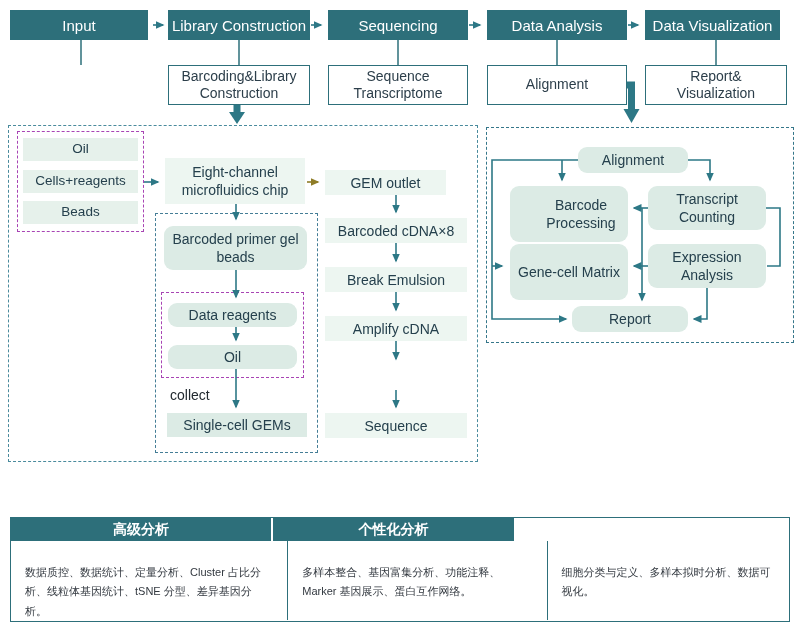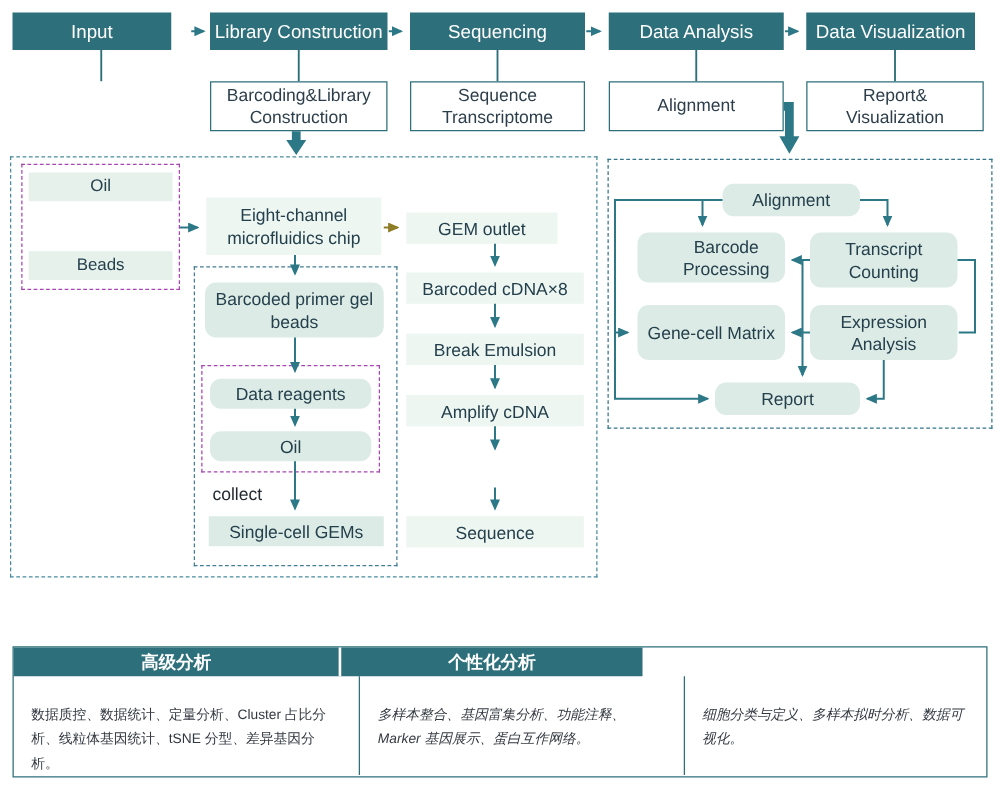--- a/index.html
+++ b/index.html
@@ -38,42 +38,43 @@
   .tbl-hcell{
     background:#2d6f7a;color:#ffffff;font-size:14px;font-weight:bold;
     display:flex;align-items:center;justify-content:center;box-sizing:border-box;
   }
   .tbl-hcell + .tbl-hcell{border-left:2px solid #ffffff;}
   .tbl-brow{display:flex;height:79px;}
   .tbl-bcell{
     box-sizing:border-box;font-size:11px;color:#333940;line-height:1.75;
     padding:22px 14px 0 14px;text-align:left;
   }
-  .tbl-bcell + .tbl-bcell{border-left:1.5px solid #2d6f7a;font-style:italic;}
+  .tbl-bcell + .tbl-bcell{border-left:1.5px solid #2d6f7a;}
 </style>
 </head>
 <body>
 
 <div class="canvas">
 
-  <div class="abs ctr hdr" style="left:10px;width:127px;">Input</div>
+  <div class="abs ctr hdr" style="left:10px;width:138px;">Input</div>
   <div class="abs ctr hdr" style="left:168px;width:142px;">Library Construction</div>
   <div class="abs ctr hdr" style="left:328px;width:140px;">Sequencing</div>
   <div class="abs ctr hdr" style="left:487px;width:140px;">Data Analysis</div>
   <div class="abs ctr hdr" style="left:645px;width:135px;">Data Visualization</div>
 
   <div class="abs ctr sub" style="left:168px;width:142px;">Barcoding&amp;Library Construction</div>
   <div class="abs ctr sub" style="left:328px;width:140px;">Sequence Transcriptome</div>
   <div class="abs ctr sub" style="left:487px;width:140px;">Alignment</div>
   <div class="abs ctr sub" style="left:645px;width:142px;">Report&amp; Visualization</div>
 
   <div class="abs dash-outer-left" style="left:8px;top:125px;width:470px;height:337px;"></div>
 
   <div class="abs dash-magenta" style="left:17px;top:131px;width:127px;height:101px;"></div>
   <div class="abs ctr mint" style="left:23px;top:138px;width:115px;height:23px;">Oil</div>
+  <div class="abs ctr mint" style="left:23px;top:170px;width:115px;height:23px;">Cells+reagents</div>
   <div class="abs ctr mint" style="left:23px;top:201px;width:115px;height:23px;">Beads</div>
 
   <div class="abs ctr mintlite" style="left:165px;top:158px;width:140px;height:46px;padding:0 6px;line-height:1.3;">Eight-channel microfluidics chip</div>
 
   <div class="abs dash-inner-teal" style="left:155px;top:213px;width:163px;height:240px;"></div>
   <div class="abs ctr round" style="left:164px;top:226px;width:143px;height:44px;">Barcoded primer gel beads</div>
 
   <div class="abs dash-magenta" style="left:161px;top:292px;width:143px;height:86px;"></div>
   <div class="abs ctr round" style="left:168px;top:303px;width:129px;height:24px;">Data reagents</div>
   <div class="abs ctr round" style="left:168px;top:345px;width:129px;height:24px;">Oil</div>
@@ -82,23 +83,23 @@
   <div class="abs ctr round" style="left:167px;top:413px;width:140px;height:24px;border-radius:0;">Single-cell GEMs</div>
 
   <div class="abs ctr mintlite" style="left:325px;top:170px;width:121px;height:25px;">GEM outlet</div>
   <div class="abs ctr mintlite" style="left:325px;top:218px;width:142px;height:25px;">Barcoded cDNA×8</div>
   <div class="abs ctr mintlite" style="left:325px;top:267px;width:142px;height:25px;">Break Emulsion</div>
   <div class="abs ctr mintlite" style="left:325px;top:316px;width:142px;height:25px;">Amplify cDNA</div>
   <div class="abs ctr mintlite" style="left:325px;top:413px;width:142px;height:25px;">Sequence</div>
 
   <div class="abs dash-outer-right" style="left:486px;top:127px;width:308px;height:216px;"></div>
   <div class="abs ctr round" style="left:578px;top:147px;width:110px;height:26px;">Alignment</div>
-  <div class="abs ctr round" style="left:510px;top:186px;width:118px;height:40px;padding-left:32px;">Barcode Processing</div>
+  <div class="abs ctr round" style="left:510px;top:186px;width:118px;height:56px;padding-left:32px;">Barcode Processing</div>
   <div class="abs ctr round" style="left:648px;top:186px;width:118px;height:44px;">Transcript Counting</div>
-  <div class="abs ctr round" style="left:510px;top:244px;width:118px;height:44px;">Gene-cell Matrix</div>
+  <div class="abs ctr round" style="left:510px;top:244px;width:118px;height:56px;">Gene-cell Matrix</div>
   <div class="abs ctr round" style="left:648px;top:244px;width:118px;height:44px;">Expression Analysis</div>
   <div class="abs ctr round" style="left:572px;top:306px;width:116px;height:26px;">Report</div>
 
   <div class="abs tbl">
     <div class="tbl-hrow">
       <div class="tbl-hcell" style="width:260px;">高级分析</div>
       <div class="tbl-hcell" style="width:243px;">个性化分析</div>
     </div>
     <div class="tbl-brow">
       <div class="tbl-bcell" style="width:277px;">数据质控、数据统计、定量分析、Cluster 占比分析、线粒体基因统计、tSNE 分型、差异基因分析。</div>

